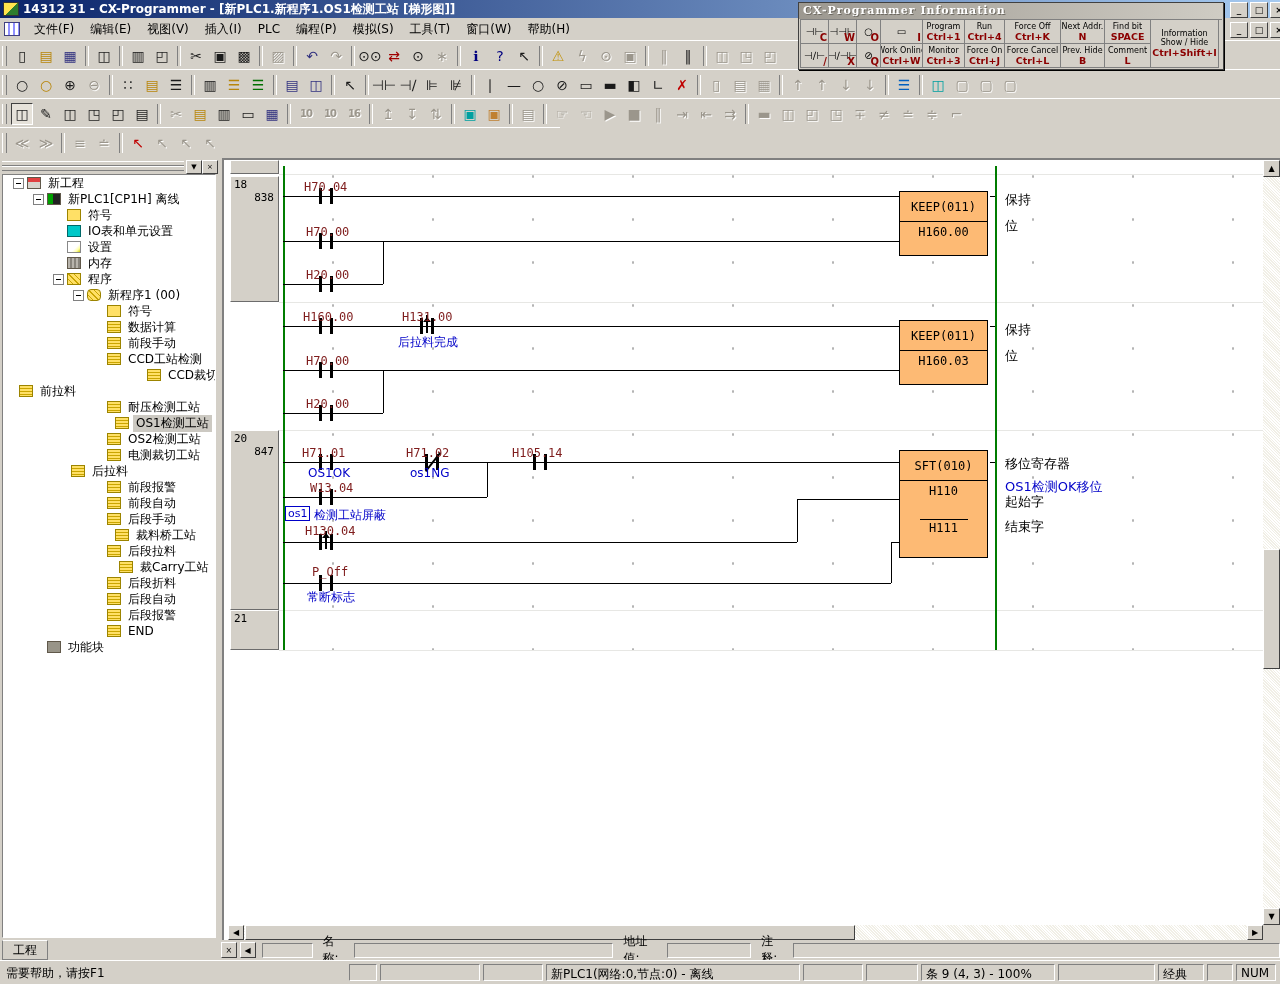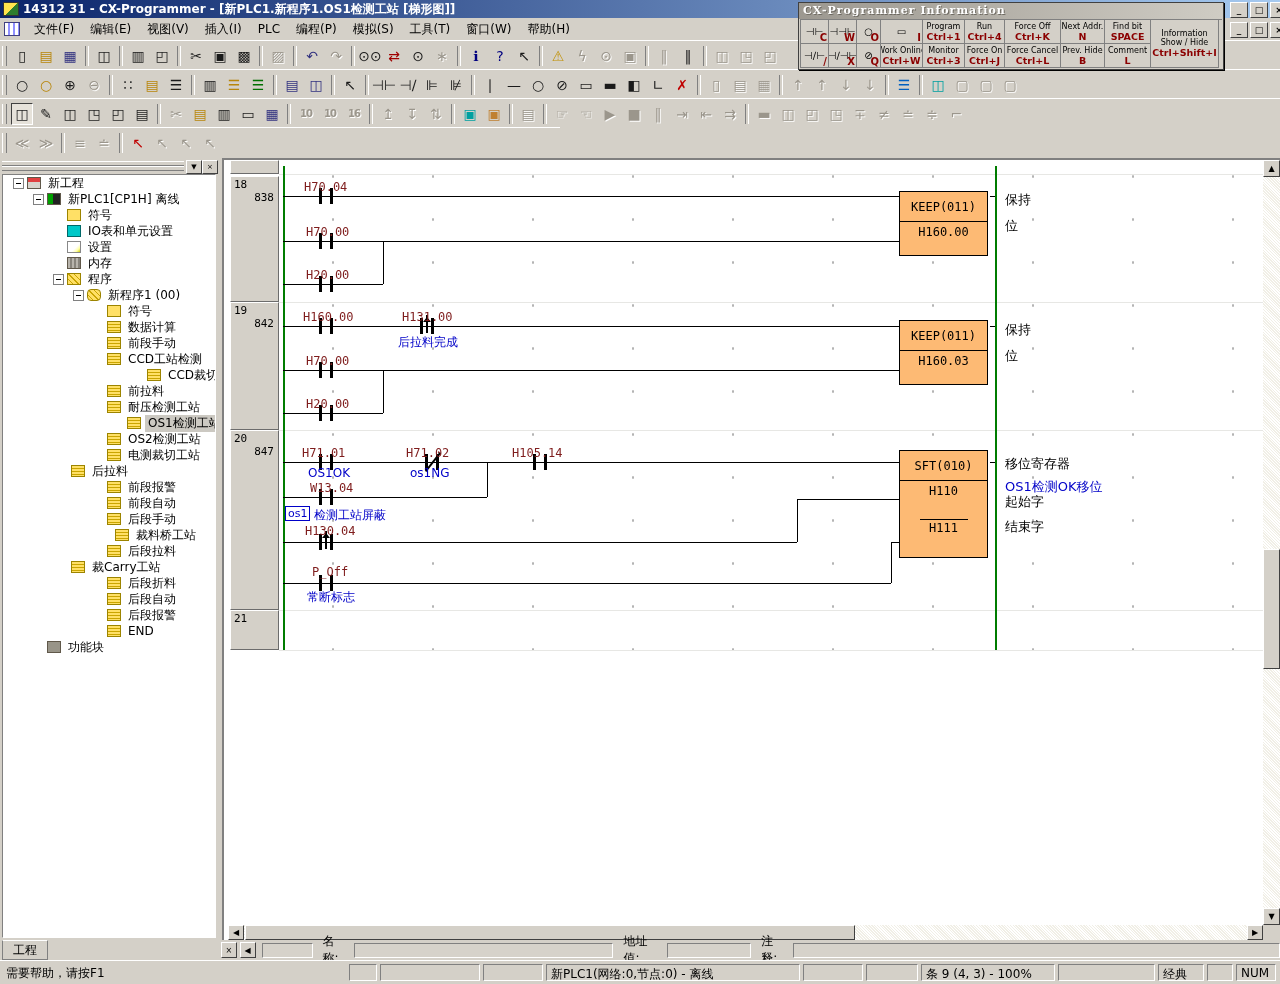--- a/index.html
+++ b/index.html
@@ -684,31 +684,31 @@
     <div class="trow" style="padding-left: 88px;">
       <span class="texp"></span>
       <span class="ti ti-section"></span>
       <span class="tlb">CCD工站检测</span>
     </div>
     <div class="trow" style="padding-left: 88px; margin-left: 40px;">
       <span class="texp"></span>
       <span class="ti ti-section"></span>
       <span class="tlb">CCD裁切工站</span>
     </div>
-    <div class="trow" style="padding-left: 88px;">
+    <div class="trow" style="">
       <span class="texp"></span>
       <span class="ti ti-section"></span>
       <span class="tlb">前拉料</span>
     </div>
     <div class="trow" style="padding-left: 88px;">
       <span class="texp"></span>
       <span class="ti ti-section"></span>
       <span class="tlb">耐压检测工站</span>
     </div>
-    <div class="trow" style="padding-left: 108px;">
+    <div class="trow" style="padding-left: 56px; margin-left: 40px;">
       <span class="texp"></span>
       <span class="ti ti-section"></span>
       <span class="tlb sel">OS1检测工站</span>
     </div>
     <div class="trow" style="padding-left: 88px;">
       <span class="texp"></span>
       <span class="ti ti-section"></span>
       <span class="tlb">OS2检测工站</span>
     </div>
     <div class="trow" style="padding-left: 88px;">
@@ -739,21 +739,21 @@
     <div class="trow" style="padding-left: 96px;">
       <span class="texp"></span>
       <span class="ti ti-section"></span>
       <span class="tlb">裁料桥工站</span>
     </div>
     <div class="trow" style="padding-left: 88px;">
       <span class="texp"></span>
       <span class="ti ti-section"></span>
       <span class="tlb">后段拉料</span>
     </div>
-    <div class="trow" style="padding-left: 52px;">
+    <div class="trow" style="padding-left: 100px;">
       <span class="texp"></span>
       <span class="ti ti-section"></span>
       <span class="tlb">裁Carry工站</span>
     </div>
     <div class="trow" style="padding-left: 88px;">
       <span class="texp"></span>
       <span class="ti ti-section"></span>
       <span class="tlb">后段折料</span>
     </div>
     <div class="trow" style="padding-left: 88px;">
@@ -787,24 +787,20 @@
   <div class="abs rsep" style="top:14px"></div>
   <div class="abs rsep" style="top:142px"></div>
   <div class="abs rsep" style="top:270px"></div>
   <div class="abs rsep" style="top:450px"></div>
   <div class="abs rsep" style="top:490px"></div>
 
   <div class="abs gcell" style="top:0;height:14px"></div>
   <div class="abs gcell" style="top:16px;height:126px">
     <span class="gnum">18</span>
     <span class="gstep">838</span>
-  </div>
-  <div class="abs gcell" style="top:142px;height:128px">
-    <span class="gnum">19</span>
-    <span class="gstep">842</span>
   </div>
   <div class="abs gcell" style="top:270px;height:180px">
     <span class="gnum">20</span>
     <span class="gstep">847</span>
   </div>
   <div class="abs gcell" style="top:450px;height:40px">
     <span class="gnum">21</span>
   </div>
 
   <div class="abs rail" style="left:59px;top:6px;height:484px"></div>

